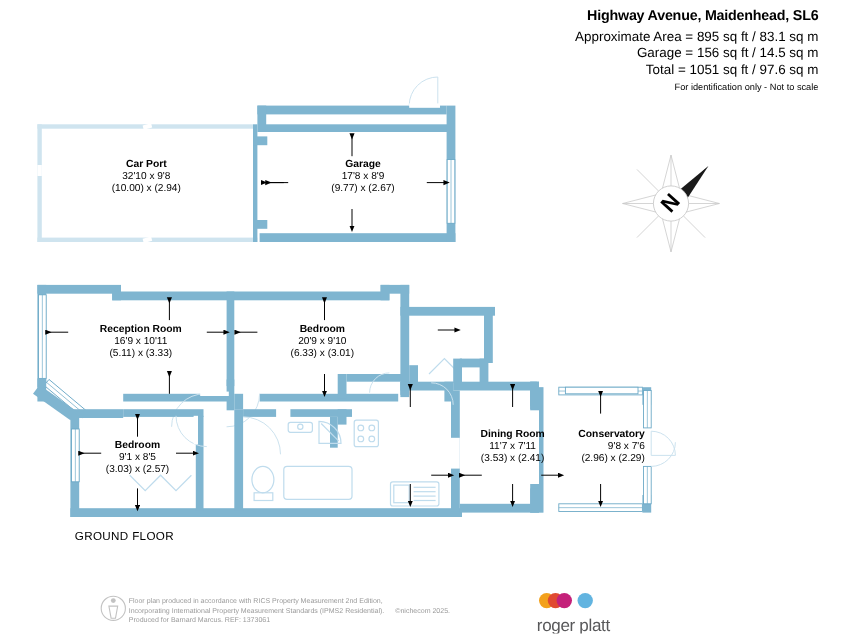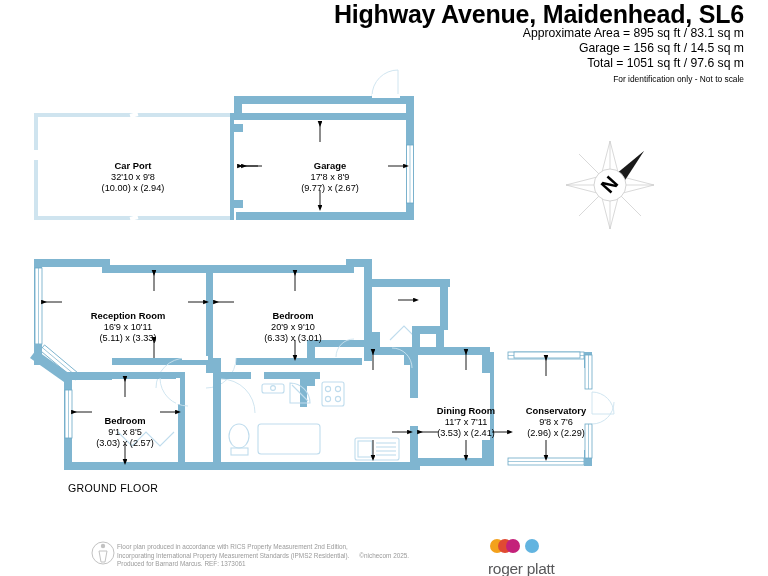--- a/index.html
+++ b/index.html
@@ -23,21 +23,21 @@
   }
 
   
   .header {
     position: absolute;
     right: 24px;
     top: 2px;
     text-align: right;
   }
   .header-title {
-    font-size: 25px;
+    font-size: 13px;
     font-weight: bold;
     letter-spacing: -0.2px;
     line-height: 24px;
     white-space: nowrap;
   }
   .header-line {
     font-size: 12.2px;
     line-height: 15.2px;
     white-space: nowrap;
   }
@@ -56,21 +56,20 @@
     height: 576px;
   }
 
   
   .room-label {
     position: absolute;
     text-align: center;
     line-height: 11.6px;
     white-space: nowrap;
     transform: translateX(-50%);
-    margin-top: 17px;
   }
   .room-name {
     font-size: 9.4px;
     font-weight: bold;
     display: block;
   }
   .room-imp, .room-met {
     font-size: 9.2px;
     display: block;
   }
@@ -354,21 +353,21 @@
   <div class="room-label" style="left:125px; top:398px;">
     <span class="room-name">Bedroom</span>
     <span class="room-imp">9'1 x 8'5</span>
     <span class="room-met">(3.03) x (2.57)</span>
   </div>
   <div class="room-label" style="left:466px; top:388px;">
     <span class="room-name">Dining Room</span>
     <span class="room-imp">11'7 x 7'11</span>
     <span class="room-met">(3.53) x (2.41)</span>
   </div>
-  <div class="room-label" style="left:556px; top:388px;">
+  <div class="room-label" style="left:556px; top:388px;text-align:right;">
     <span class="room-name">Conservatory</span>
     <span class="room-imp">9'8 x 7'6</span>
     <span class="room-met">(2.96) x (2.29)</span>
   </div>
 
   <div class="floor-title" style="left:68px; top:482px;">GROUND FLOOR</div>
 
   <div class="footer-text">
     <div>Floor plan produced in accordance with RICS Property Measurement 2nd Edition,</div>
     <div>

